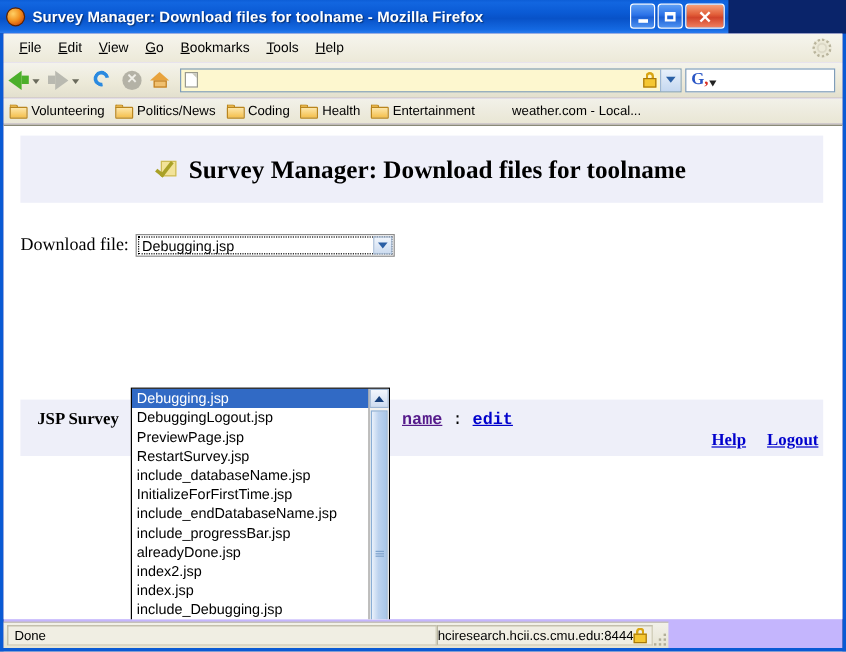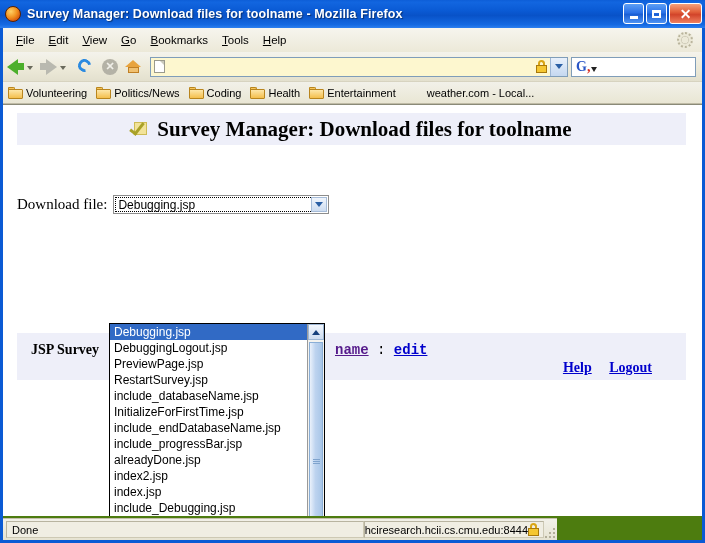--- a/index.html
+++ b/index.html
@@ -13,21 +13,21 @@
   #app {
     position: relative;
     width: 705px; height: 543px;
     background: #0a246a;
     box-sizing: border-box;
   }
 
   
   .titlebar {
     position: absolute; left: 0; top: 0;
-    width: 705px; height: 28px;
+    width: 607px; height: 28px;
     background: linear-gradient(to bottom,
         #0d5ed7 0%, #1266e0 8%, #0a5ad4 38%, #0852c8 55%, #1469e2 88%, #2d7ff0 100%);
     display: flex; align-items: center;
     overflow: hidden;
   }
   .fx-logo {
     width: 16px; height: 16px; margin-left: 5px; margin-right: 6px;
     border-radius: 50%;
     background: radial-gradient(circle at 35% 32%, #ffd065 0%, #f29220 45%, #d4540e 78%, #8c2a05 100%);
     border: 1px solid #5a2000;
@@ -67,21 +67,21 @@
   }
   .glyph-close {
     color: #fff; font-size: 14px; font-weight: bold; line-height: 1;
     font-family: "Liberation Sans", sans-serif;
   }
 
   
   .chrome {
     position: absolute; left: 3px; top: 28px;
     width: 699px; height: 512px;
-    background: #4d7c0f;
+    background: #c4b5fd;
     box-sizing: border-box;
     border-left: 0; border-right: 0;
   }
 
   
   .menubar {
     position: absolute; left: 0; top: 0;
     width: 699px; height: 24px;
     background: linear-gradient(to bottom, #f6f5ee 0%, #ece9d8 100%);
     display: flex; align-items: center;
@@ -242,21 +242,21 @@
     position: absolute; left: 0; top: 76px;
     width: 699px; height: 412px;
     background: #ffffff;
     border-top: 1px solid #8a8a78;
     box-sizing: border-box;
     overflow: hidden;
   }
 
   .page-head {
     position: absolute; left: 14px; top: 8px;
-    width: 669px; height: 32px;
+    width: 669px; height: 56px;
     background: #eeeff9;
     display: flex; align-items: center; justify-content: center;
   }
   .check-icon {
     width: 20px; height: 20px; margin-right: 6px; position: relative; flex:0 0 auto;
   }
   .check-icon::before {
     content: "";
     position: absolute; left: 3px; top: 3px;
     width: 13px; height: 13px;
@@ -373,21 +373,21 @@
   }
   .panel-crumb {
     position: absolute; left: 318px; top: 9px;
     font-family: Liberation Mono, monospace;
     font-size: 14px; font-weight: bold; white-space: nowrap;
   }
   .panel-crumb .lnk { color: #551a8b; text-decoration: underline; }
   .panel-crumb .sep { color: #000; font-weight: normal; }
   .panel-crumb .edit { color: #0000cc; text-decoration: underline; }
   .panel-right {
-    position: absolute; right: 34px; top: 27px;
+    position: absolute; right: 4px; top: 27px;
     font-family: "Liberation Serif", serif;
     font-size: 14px; font-weight: bold; white-space: nowrap;
   }
   .panel-right a {
     color: #0000cc; text-decoration: underline; margin-left: 14px;
   }
 
   
   .statusbar {
     position: absolute; left: 0; bottom: 0;

